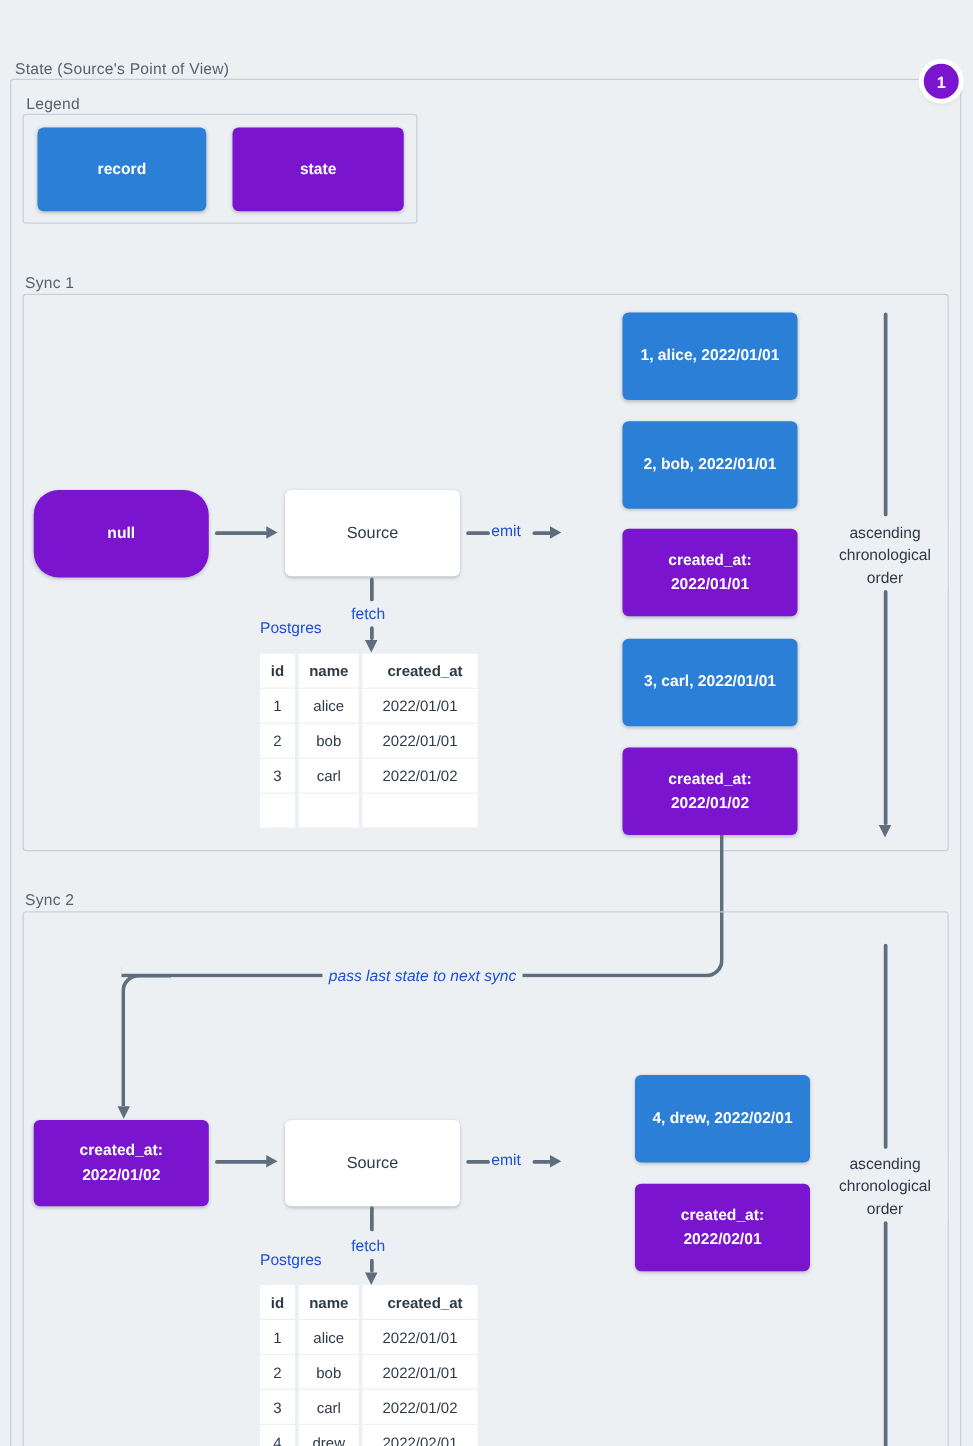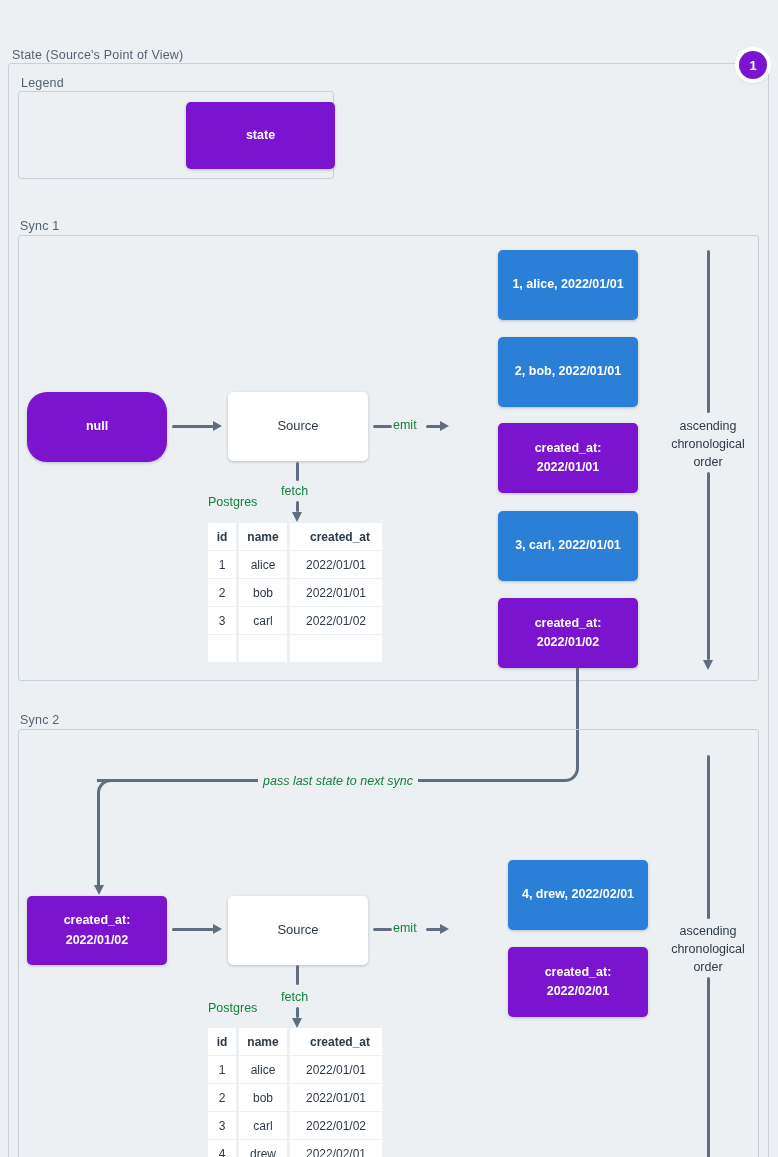--- a/index.html
+++ b/index.html
@@ -25,21 +25,21 @@
   .node.state  { background:#7a14ce; }
   .node.plain  { background:#ffffff; color:#2d3a47; font-weight:400; font-size:13px; }
   .hline { position:absolute; height:3px; background:#5e6e7e; border-radius:2px; }
   .vline { position:absolute; width:3px;  background:#5e6e7e; border-radius:2px; }
   .arrow-right { position:absolute; width:0; height:0;
     border-top:5.5px solid transparent; border-bottom:5.5px solid transparent;
     border-left:9px solid #5e6e7e; }
   .arrow-down { position:absolute; width:0; height:0;
     border-left:5.5px solid transparent; border-right:5.5px solid transparent;
     border-top:10px solid #5e6e7e; }
-  .note { position:absolute; font-size:12.5px; font-weight:500; color:#15803d; }
+  .note { position:absolute; font-size:12.5px; font-weight:500; color:#1d4ed8; }
   .order-note { position:absolute; width:100px; text-align:center;
     font-size:12.5px; font-weight:500; color:#2d3a47; line-height:1.45; background:#edf0f3; }
   .conn-label { background:#edf0f3; padding:0 5px; }
   
   #conn-right { position:absolute; left:97px; top:624px; width:482px; height:114px;
     border-right:3px solid #5e6e7e; border-bottom:3px solid #5e6e7e;
     border-bottom-right-radius:14px; }
   #conn-left { position:absolute; left:97px; top:735px; width:40px; height:106px;
     border-left:3px solid #5e6e7e; border-top:3px solid #5e6e7e;
     border-top-left-radius:14px; }
@@ -59,21 +59,22 @@
 <body>
 
 <div id="canvas">
 
   <div class="abs section-label" style="left:12px; top:4px;">State (Source's Point of View)</div>
   <div class="frame" style="left:8px; top:19px; width:761px; height:1131px;"></div>
   <div id="badge">1</div>
 
   <div class="abs section-label" style="left:21px; top:32px;">Legend</div>
   <div class="frame" style="left:18px; top:47px; width:316px; height:88px;"></div>
-  <div class="node state" style="left:186px; top:58px; width:149px; height:67px;">state</div>
+  <div class="node record" style="left:30px; top:58px; width:135px; height:67px;">record</div>
+  <div class="node state" style="left:186px; top:58px; width:137px; height:67px;">state</div>
 
   <div class="abs section-label" style="left:20px; top:175px;">Sync 1</div>
   <div class="frame" style="left:18px; top:191px; width:741px; height:446px;"></div>
 
   <div class="node state" style="left:27px; top:348px;border-radius:20px;">null</div>
   <div class="hline" style="left:172px; top:381px; width:42px;"></div>
   <div class="arrow-right" style="left:213px; top:377px;"></div>
   <div class="node plain" style="left:228px; top:348px; height:69px;">Source</div>
 
   <div class="hline" style="left:373px; top:381px; width:19px;"></div>

